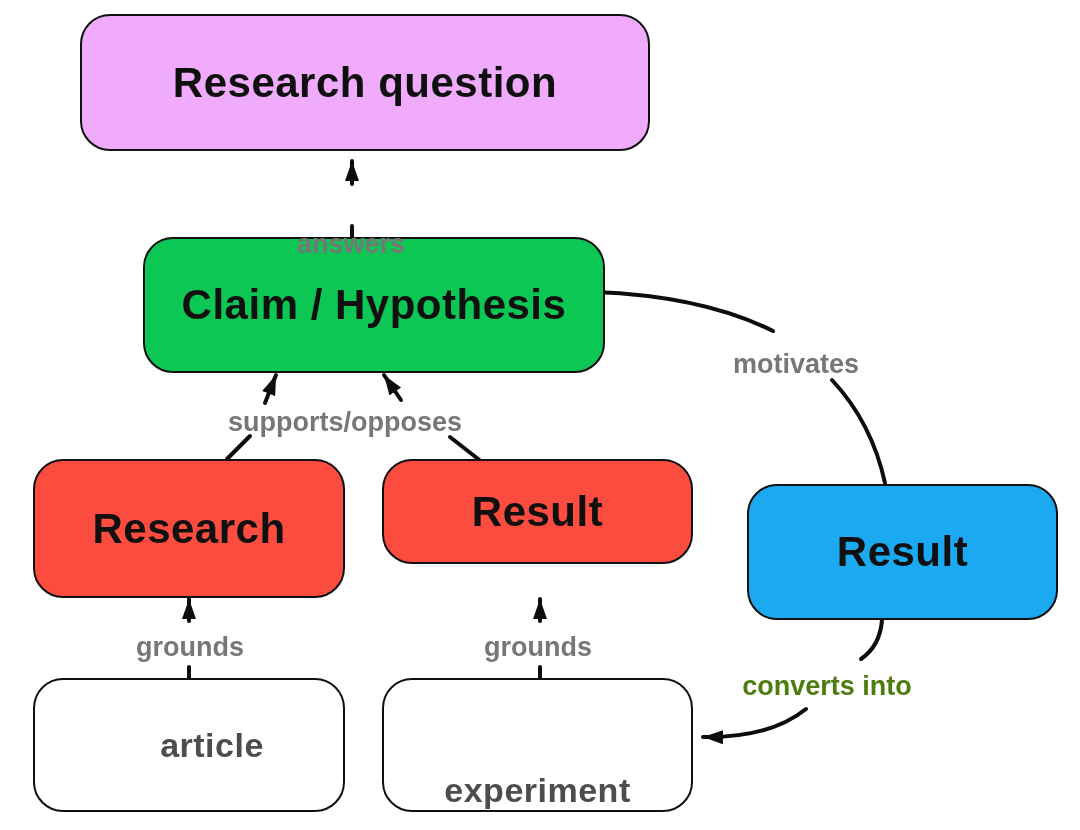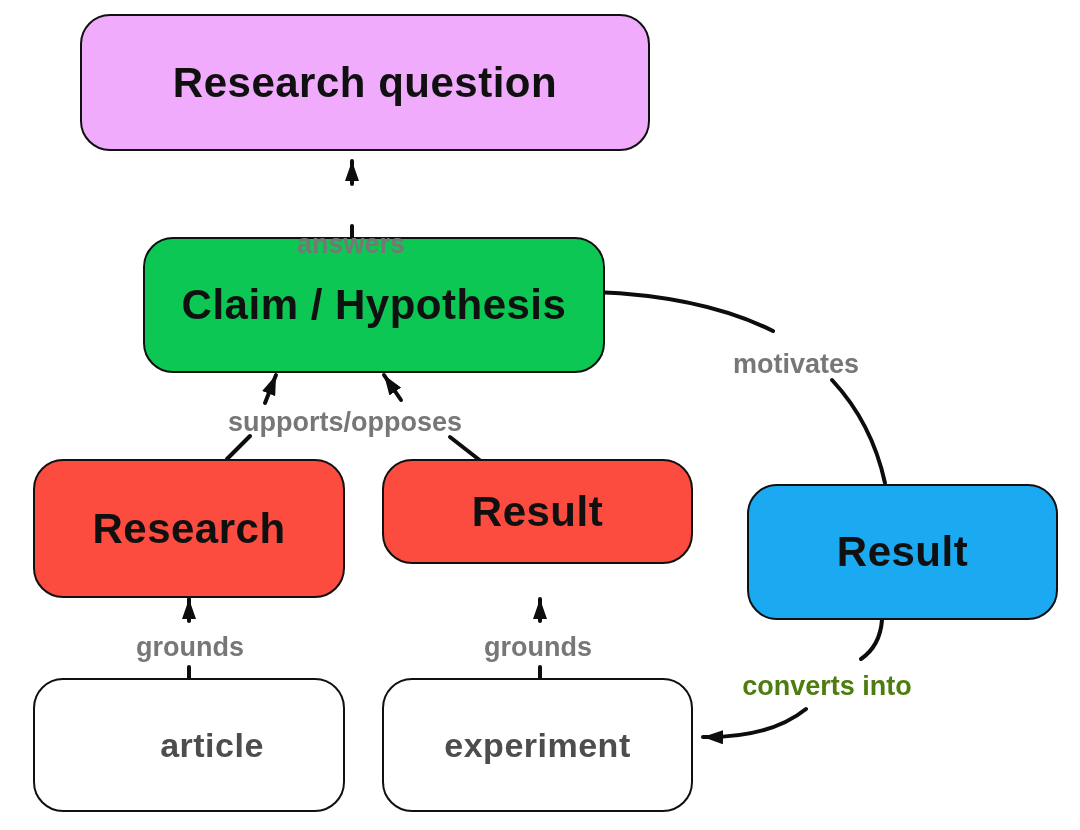--- a/index.html
+++ b/index.html
@@ -27,21 +27,21 @@
     font-size:27px;font-weight:600;color:#777777;
     white-space:nowrap;
   }
   
   #n-research   {left:80px;  top:14px;  width:570px; height:137px;}
   #n-claim      {left:143px; top:237px; width:462px; height:136px;}
   #n-evidence   {left:33px;  top:459px; width:312px; height:139px;}
   #n-result     {left:382px; top:459px; width:311px; height:105px;}
   #n-issue      {left:747px; top:484px; width:311px; height:136px;}
   #n-article    {left:33px;  top:678px; width:312px; height:134px;}
-  #n-experiment {left:382px; top:678px; width:311px; height:134px;}
+  #n-experiment {left:382px; top:678px; width:311px; height:134px;align-items:flex-end;}
   
   #l-answers      {left:351px; top:206px;margin-top:38px;}
   #l-supports     {left:345px; top:422px;}
   #l-motivates    {left:796px; top:356px;margin-top:8px;}
   #l-grounds-left {left:190px; top:647px;}
   #l-grounds-right{left:538px; top:647px;}
   #l-converts     {left:827px; top:686px;}
 </style>
 </head>
 <body>

